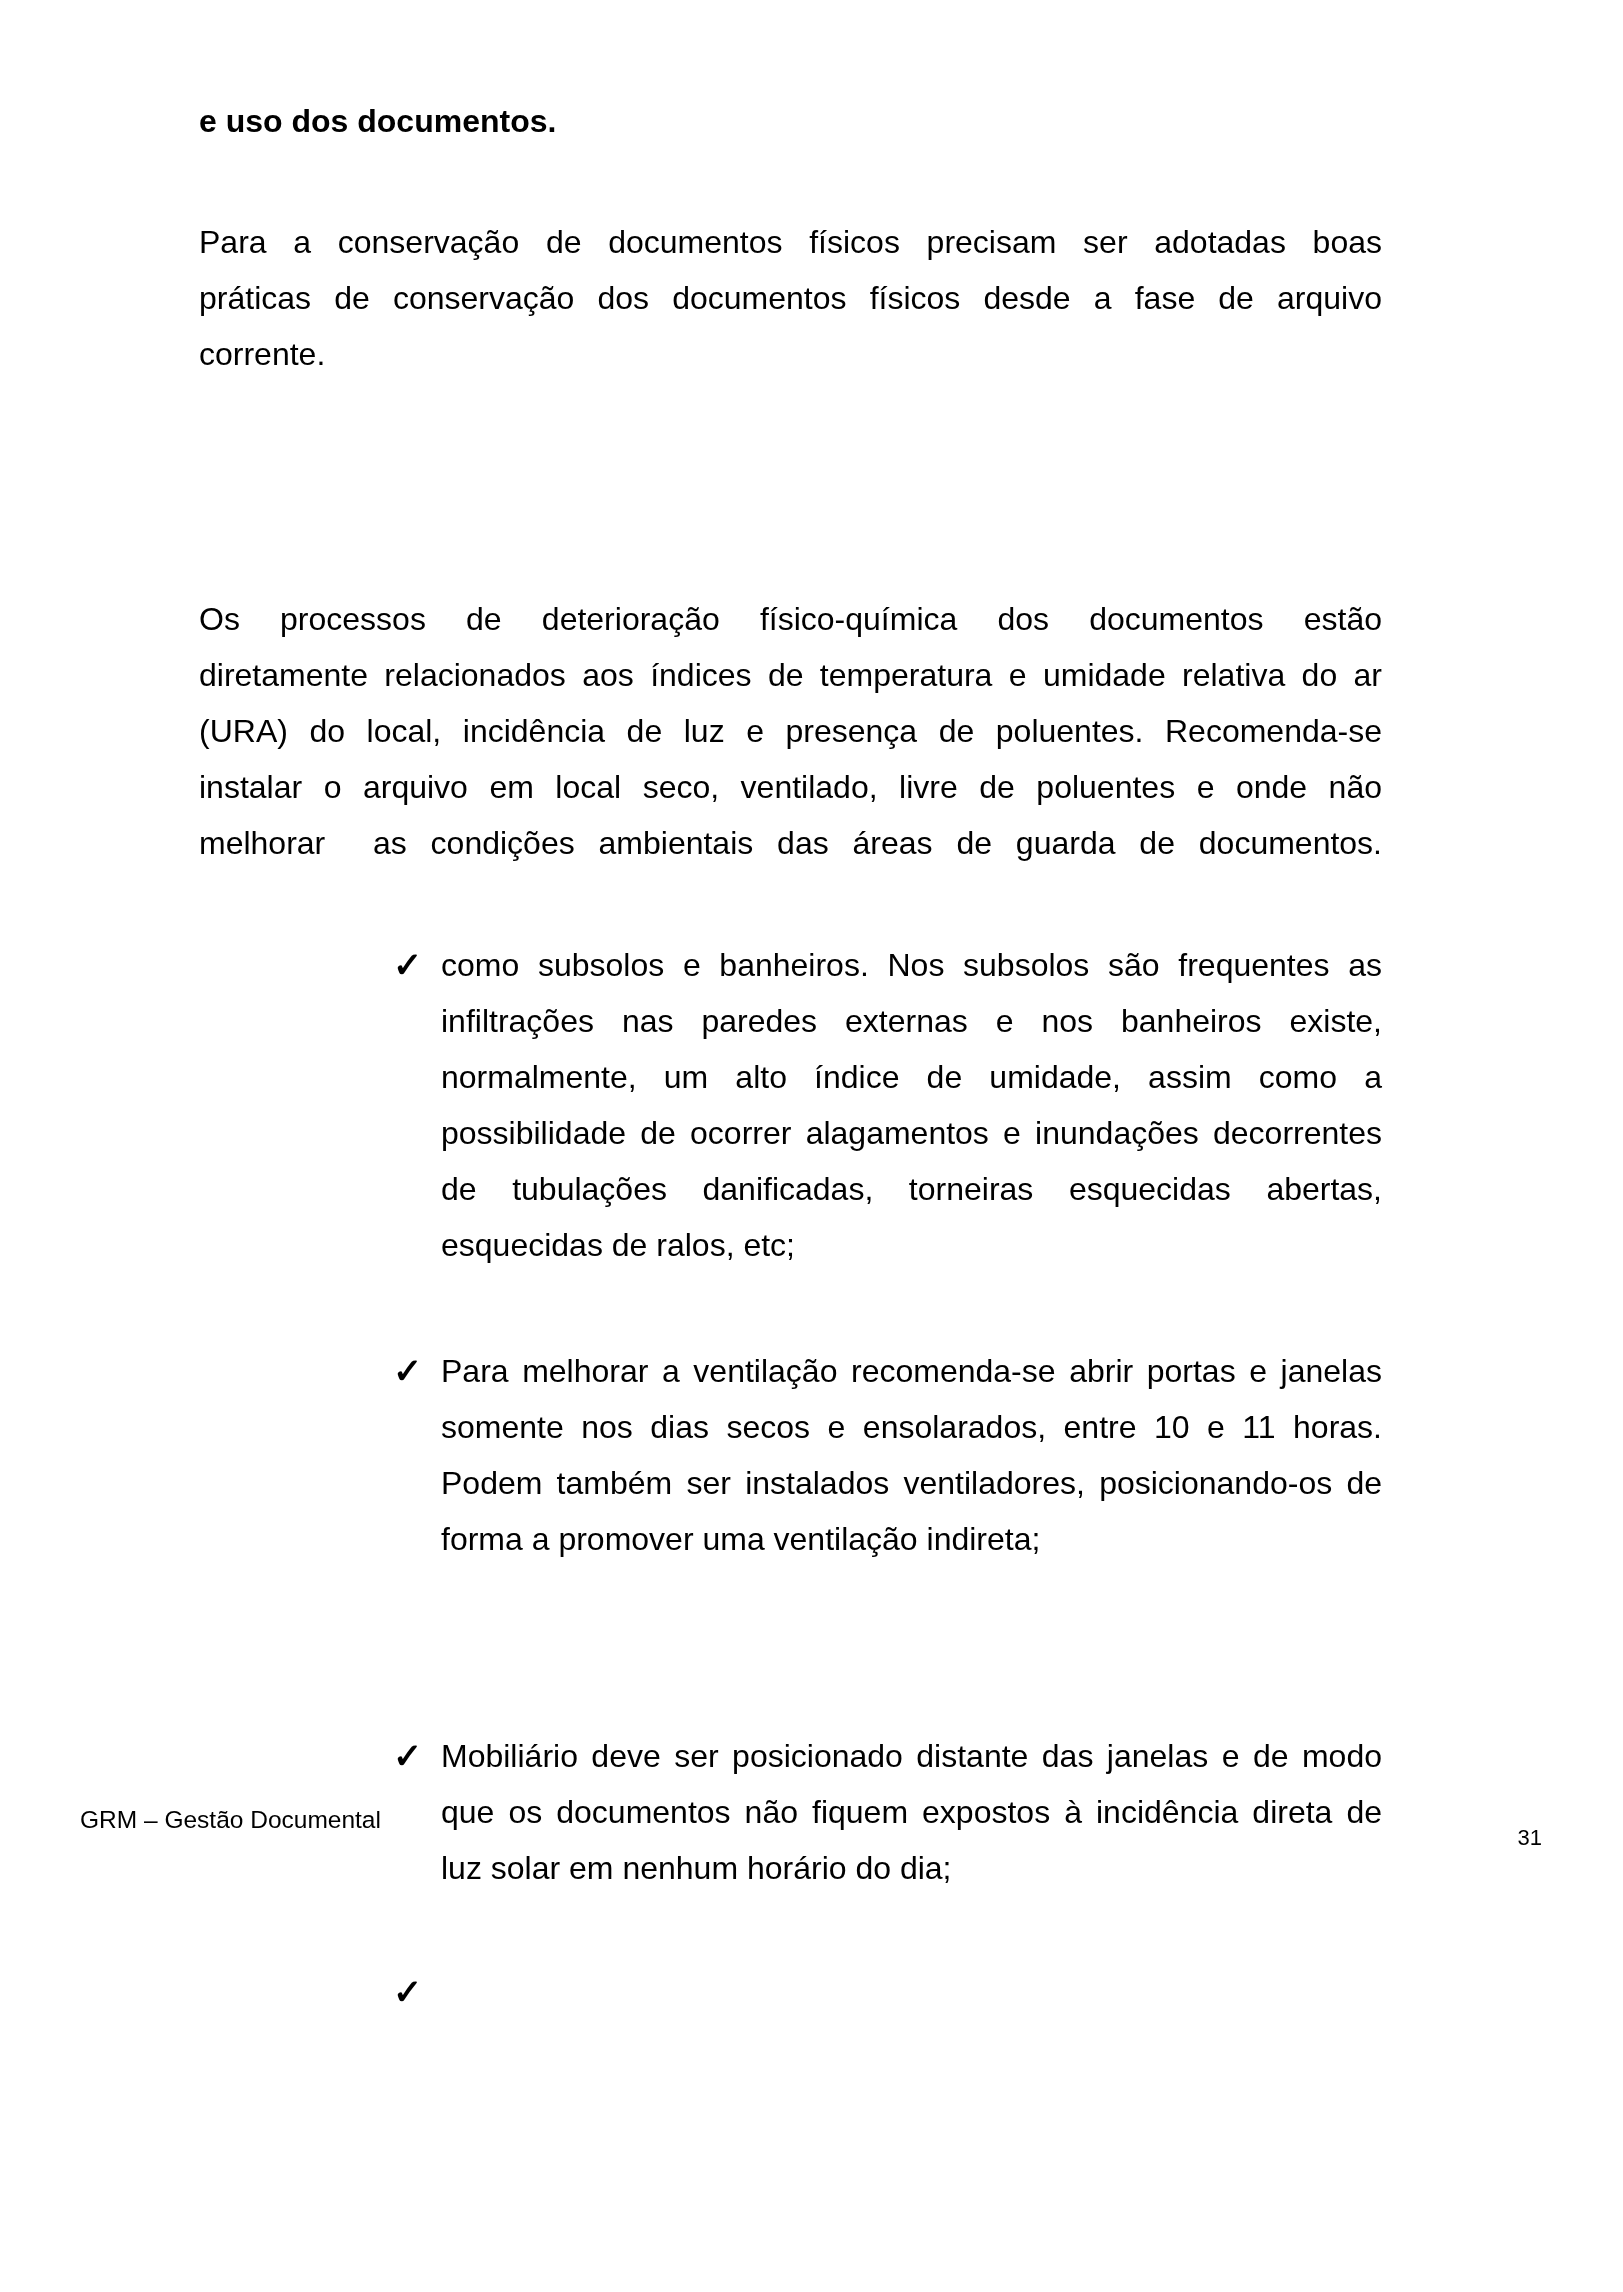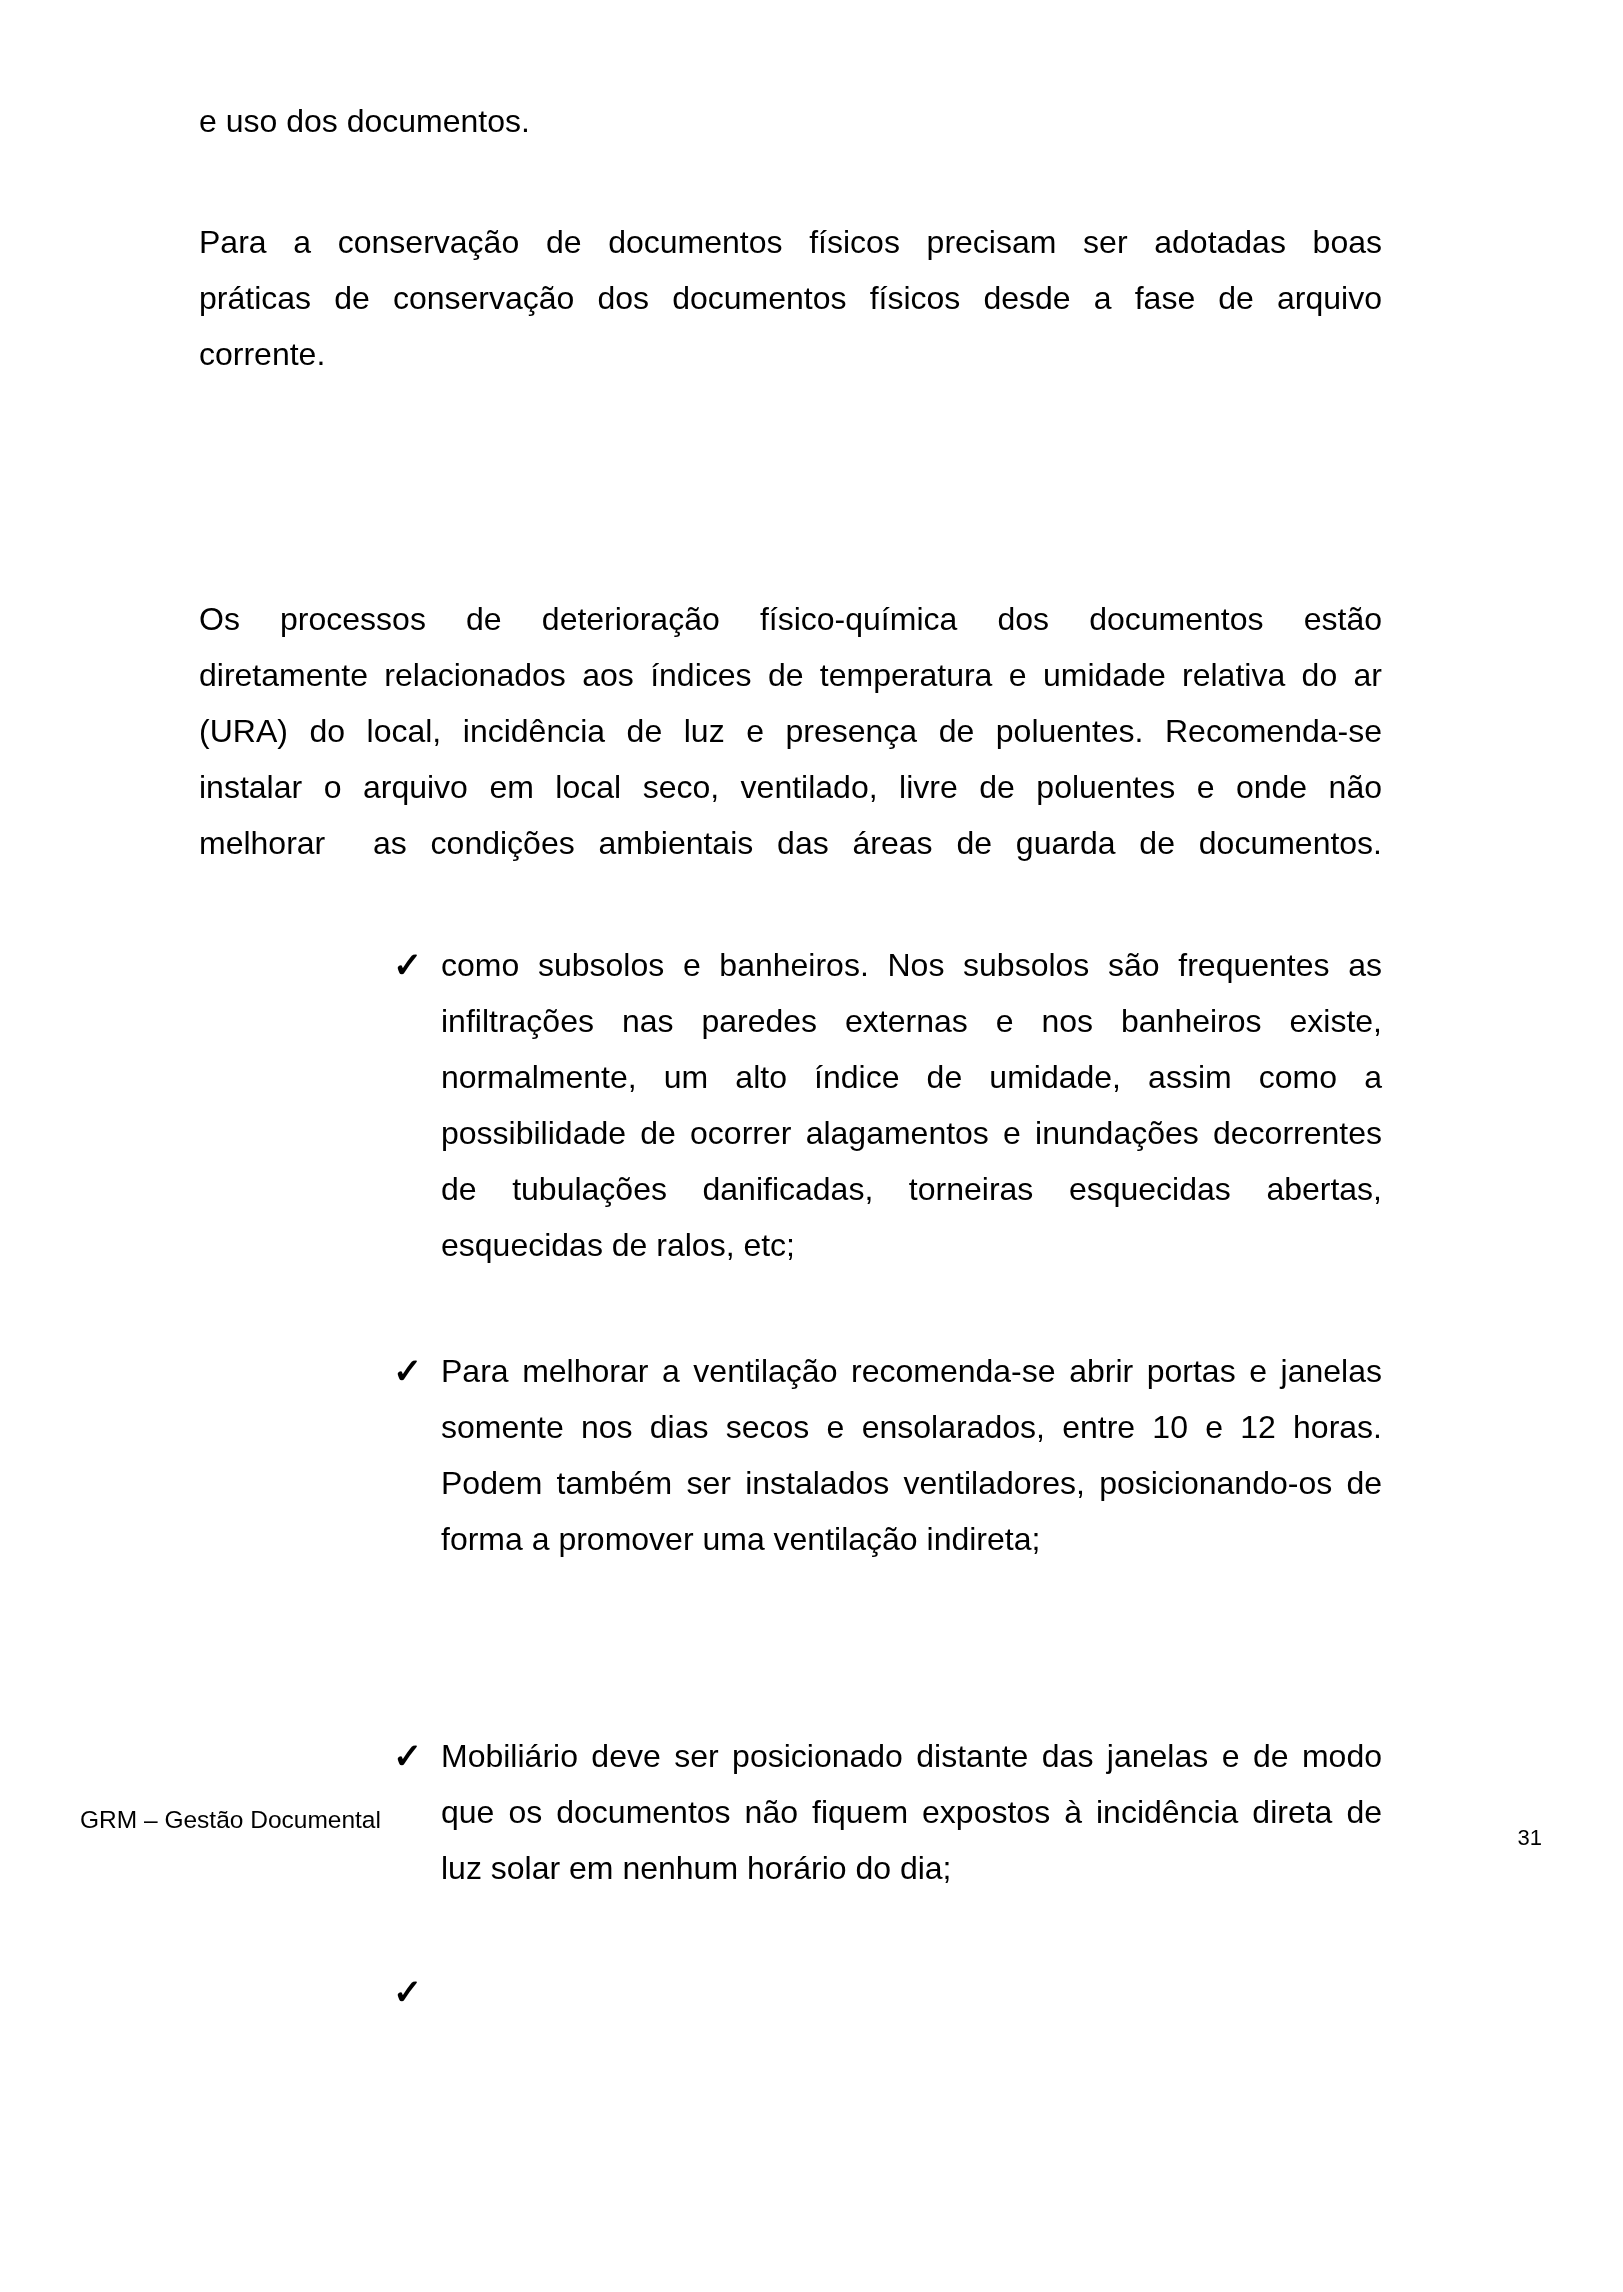--- a/index.html
+++ b/index.html
@@ -27,21 +27,21 @@
     height: 56px;
     text-align: justify;
     text-align-last: justify;
     text-justify: inter-word;
     white-space: normal;
   }
   .line.last {
     text-align-last: left;
   }
   
-  .p1 { margin-top: 93px; }
+  .p1 { margin-top: 93px; font-weight: bold; }
   .p2 { margin-top: 65px; }
   .p3 { margin-top: 209px; }
 
   .check-list {
     list-style: none;
     margin: 0;
     padding: 0;
   }
   .check-item {
     position: relative;
@@ -107,21 +107,21 @@
             <div class="line">normalmente, um alto índice de umidade, assim como a</div>
             <div class="line">possibilidade de ocorrer alagamentos e inundações decorrentes</div>
             <div class="line">de tubulações danificadas, torneiras esquecidas abertas,</div>
             <div class="line last">esquecidas de ralos, etc;</div>
           </div>
         </li>
         <li class="check-item b2">
           <span class="check-mark">✓</span>
           <div>
             <div class="line">Para melhorar a ventilação recomenda-se abrir portas e janelas</div>
-            <div class="line">somente nos dias secos e ensolarados, entre 10 e 12 horas.</div>
+            <div class="line">somente nos dias secos e ensolarados, entre 10 e 11 horas.</div>
             <div class="line">Podem também ser instalados ventiladores, posicionando-os de</div>
             <div class="line last">forma a promover uma ventilação indireta;</div>
           </div>
         </li>
         <li class="check-item b3">
           <span class="check-mark">✓</span>
           <div>
             <div class="line">Mobiliário deve ser posicionado distante das janelas e de modo</div>
             <div class="line">que os documentos não fiquem expostos à incidência direta de</div>
             <div class="line last">luz solar em nenhum horário do dia;</div>

